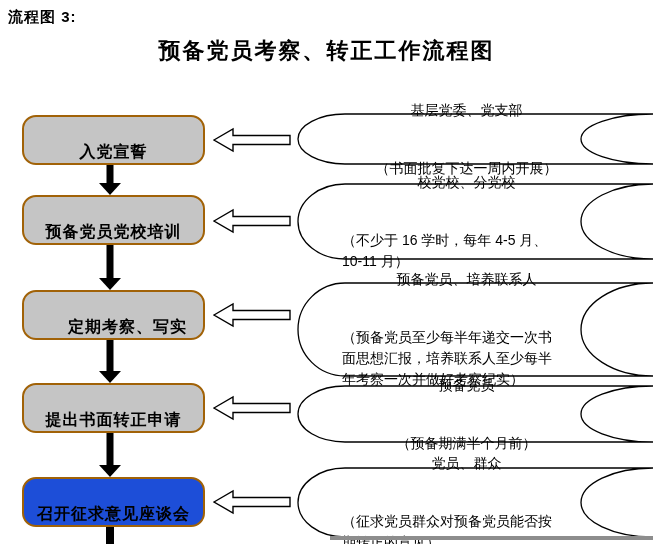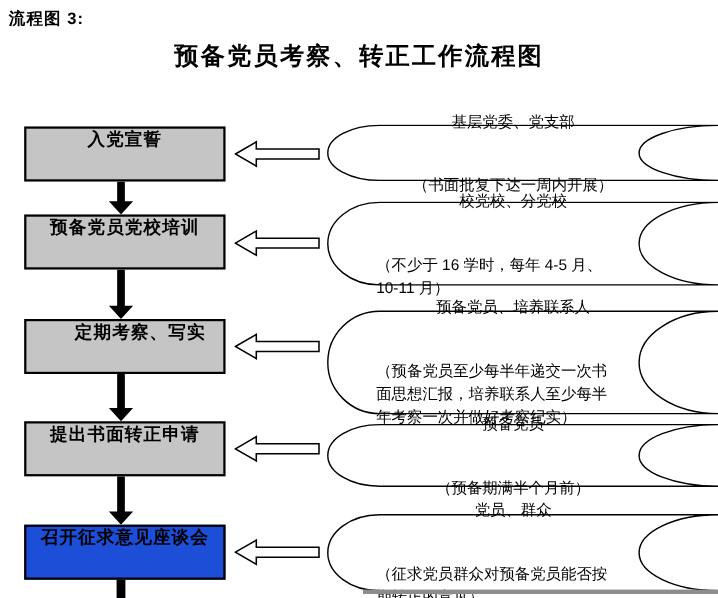--- a/index.html
+++ b/index.html
@@ -4,22 +4,22 @@
 <style>
   html,body{margin:0;padding:0;background:#fff;}
   #canvas{
     position:relative;width:653px;height:544px;background:#ffffff;overflow:hidden;
     font-family:"Liberation Sans","DejaVu Sans",sans-serif;color:#000;
   }
   .fig-label{position:absolute;left:8px;top:8px;font-size:15px;font-weight:bold;letter-spacing:1px;text-align:right;}
   .page-title{position:absolute;left:0;top:36px;width:100%;text-align:center;font-size:22px;font-weight:bold;letter-spacing:2px;}
   .step-box{
     position:absolute;left:22px;width:183px;height:50px;box-sizing:border-box;
-    border:2px solid #000000;border-radius:0;background:#c5c5c5;
-    display:flex;align-items:flex-start;justify-content:center;
+    border:2px solid #a16207;border-radius:14px;background:#c5c5c5;
+    display:flex;align-items:flex-end;justify-content:center;
   }
   .step-box span{font-size:16px;font-weight:bold;letter-spacing:1px;white-space:nowrap;}
   .down-arrow{position:absolute;left:99px;width:22px;display:block;}
   .stem-clipped{position:absolute;left:106px;width:8px;background:#000;}
   .left-arrow{position:absolute;left:213px;width:78px;height:26px;display:block;}
   .note-shape{position:absolute;left:297px;width:356px;}
   .note-shape svg{position:absolute;left:0;top:0;width:100%;height:100%;display:block;}
   .note-text{
     position:absolute;left:0;top:0;width:100%;height:100%;box-sizing:border-box;
     padding:4px 62px 4px 45px;display:flex;flex-direction:column;justify-content:center;

